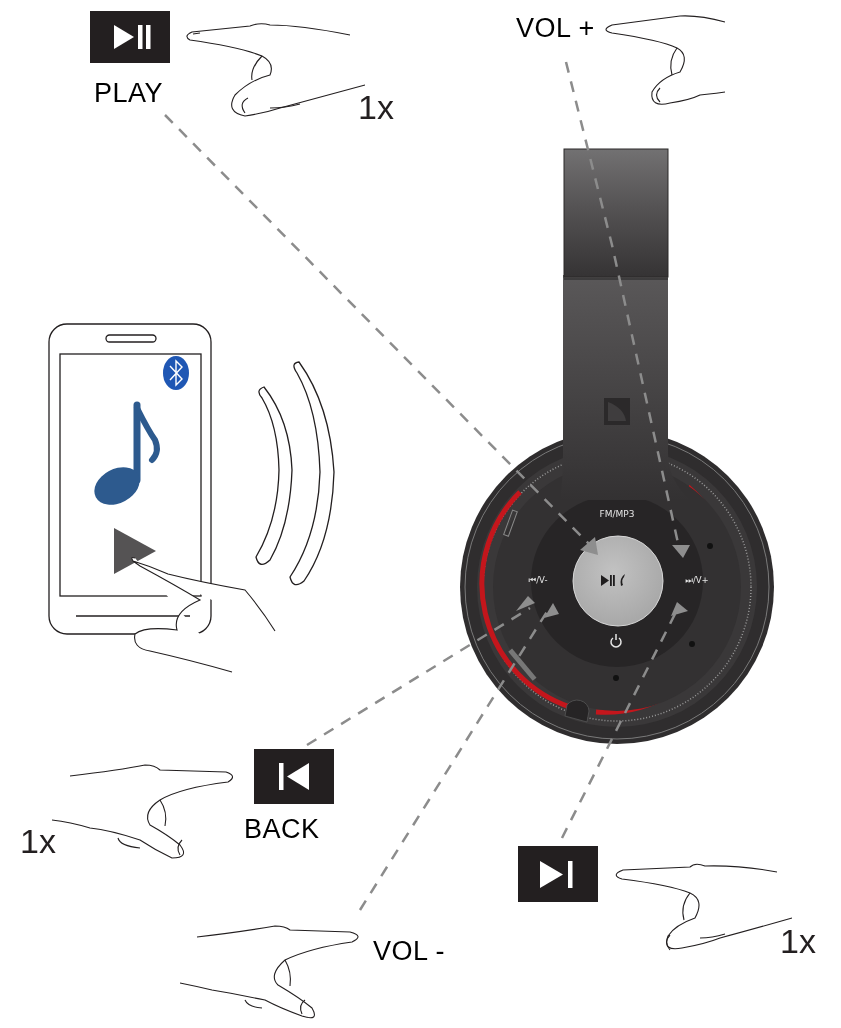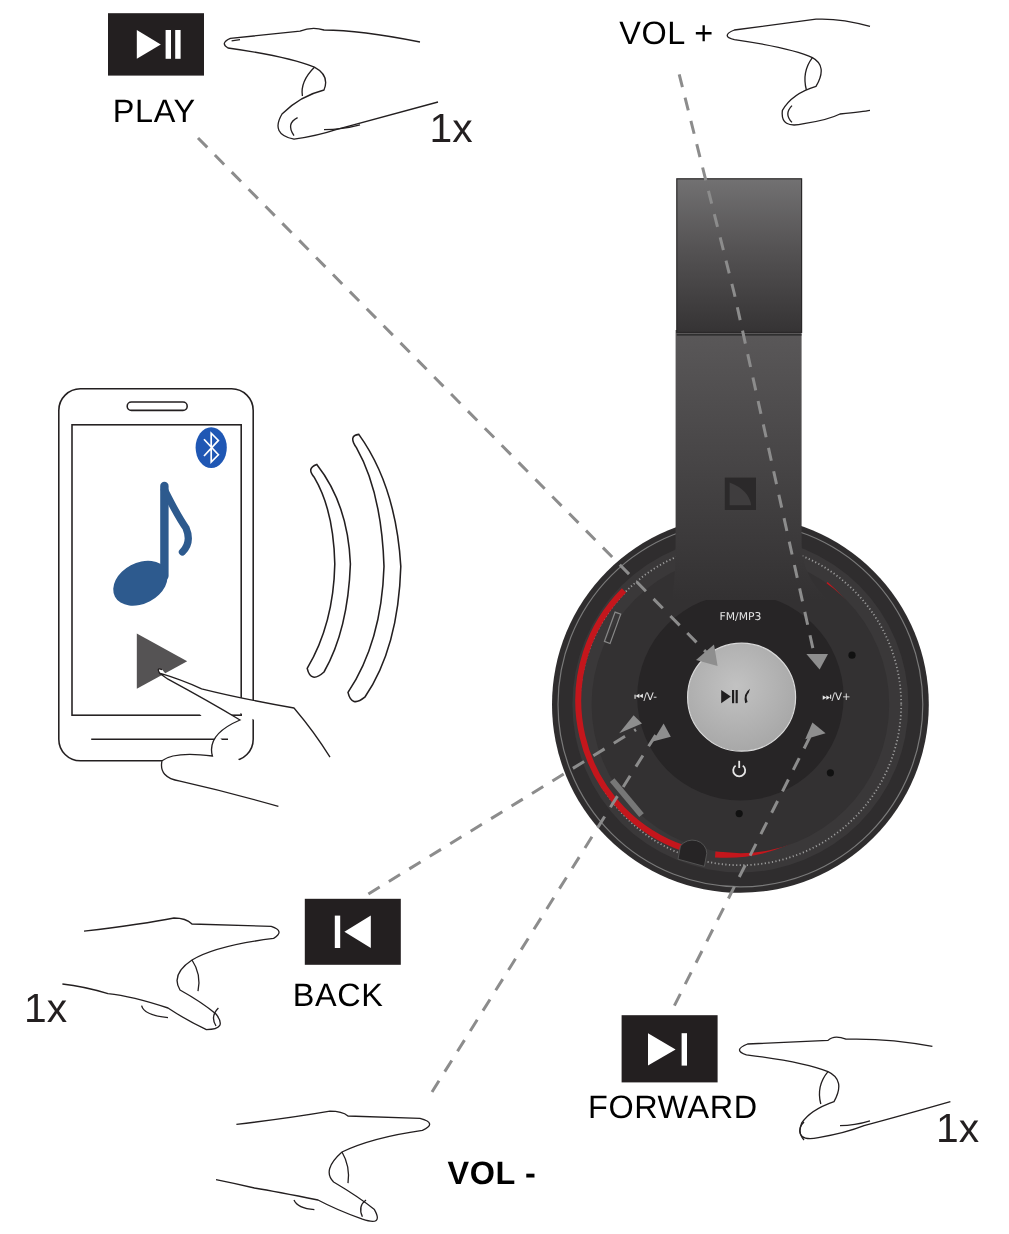--- a/index.html
+++ b/index.html
@@ -186,18 +186,17 @@
   </div>
 
   <div class="label" style="left:94px;top:80px;">PLAY</div>
   <div class="count" style="left:358px;top:50px;">1x</div>
 
   <div class="label" style="left:516px;top:15px;">VOL +</div>
 
   <div class="label" style="left:244px;top:816px;">BACK</div>
   <div class="count" style="left:20px;top:784px;">1x</div>
 
-  <div class="label" style="left:373px;top:965px;font-weight:bold;">VOL -</div>
-
-  <div class="label" style="left:490px;top:910px;">FORWARD</div>
+  <div class="label" style="left:373px;top:938px;">VOL -</div>
+
   <div class="count" style="left:780px;top:884px;">1x</div>
 
 </div>
 
 </body></html>

